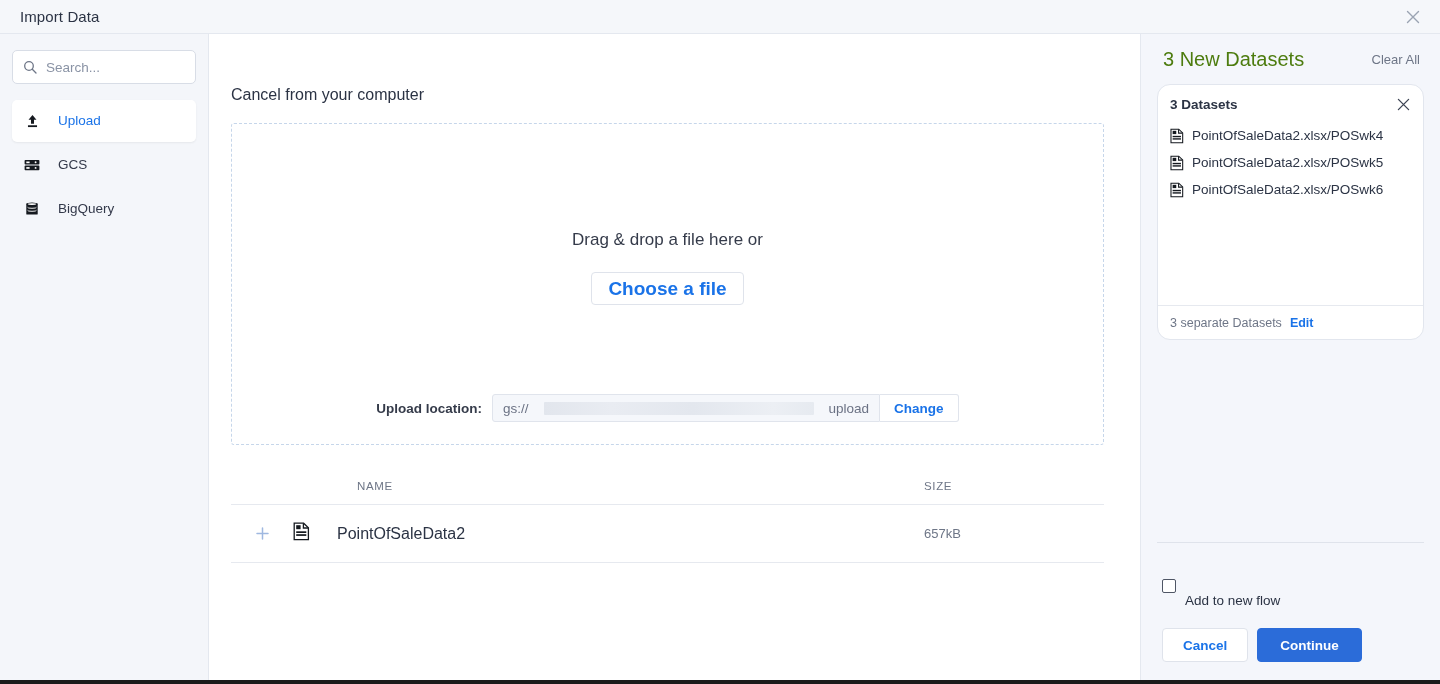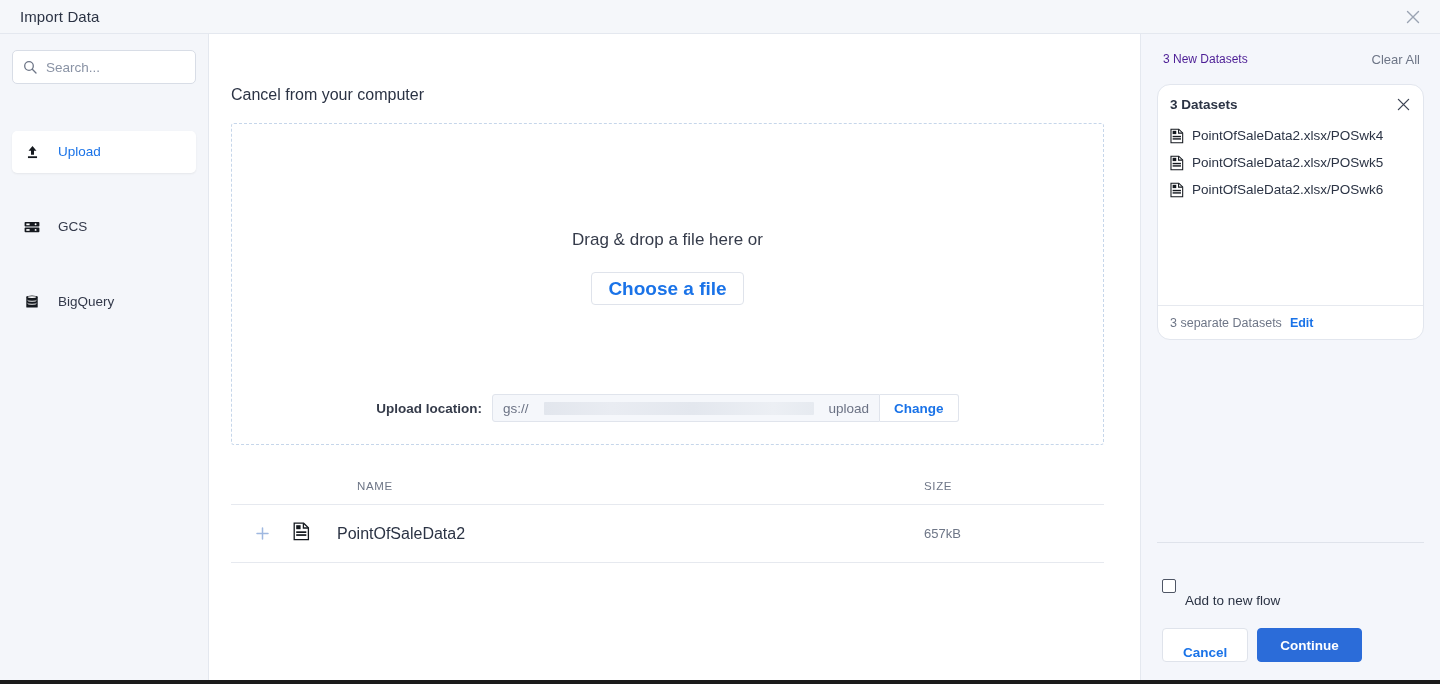--- a/index.html
+++ b/index.html
@@ -41,21 +41,21 @@
 
   
   .body-row { flex: 1; display: flex; min-height: 0; position: relative; }
 
   
   .sidebar {
     width: 209px; min-width: 209px;
     background: #f4f6fa;
     border-right: 1px solid #e4e8ef;
     padding: 16px 12px 0 12px;
-    display: flex; flex-direction: column; gap: 31px;
+    display: flex; flex-direction: column;
   }
   .search-box {
     height: 34px;
     background: #ffffff;
     border: 1px solid #d8dde6;
     border-radius: 5px;
     display: flex; align-items: center;
     padding: 0 10px;
     gap: 9px;
     margin-bottom: 16px;
@@ -204,21 +204,21 @@
     border-left: 1px solid #e4e8ef;
     display: flex; flex-direction: column;
     padding: 0 16px;
     position: relative;
   }
   .rp-header {
     height: 50px;
     display: flex; align-items: center; justify-content: space-between;
     padding: 0 4px 0 6px;
   }
-  .rp-title { font-size: 12px; color: #4c1d95; }
+  .rp-title { font-size: 20px; color: #4d7c0f; }
   .rp-clear {
     font-size: 13px; color: #6e7687; cursor: pointer;
     background: none; border: none;
     font-family: "Liberation Sans", sans-serif;
   }
   .ds-card {
     background: #ffffff;
     border: 1px solid #e2e6ee;
     border-radius: 13px;
     height: 256px;
@@ -264,21 +264,21 @@
   }
   .checkbox {
     width: 14px; height: 14px;
     border: 1.6px solid #4f5665;
     border-radius: 2px; background: #ffffff;
     flex: 0 0 14px;
   }
   .checkbox-label { font-size: 13.5px; color: #2b3344; margin-top: 30px; }
   .rp-actions { display: flex; gap: 9px; padding-left: 5px; }
   .btn-cancel {
-    height: 34px; padding: 16px 20px;
+    height: 34px; padding: 8px 20px;
     background: #ffffff; border: 1px solid #dfe3eb;
     border-radius: 4px; color: #1a73e8;
     font-size: 13.5px; font-weight: bold;
     font-family: "Liberation Sans", sans-serif;
     cursor: pointer;
   }
   .btn-continue {
     height: 34px; padding: 0 22px;
     background: #2b6cd9; border: 1px solid #2b6cd9;
     border-radius: 4px; color: #ffffff;

